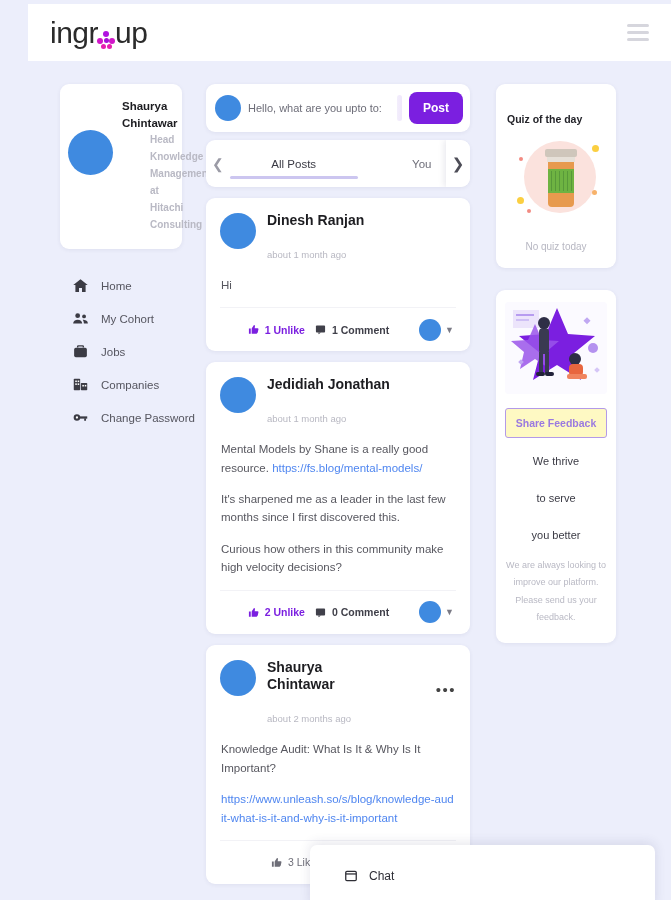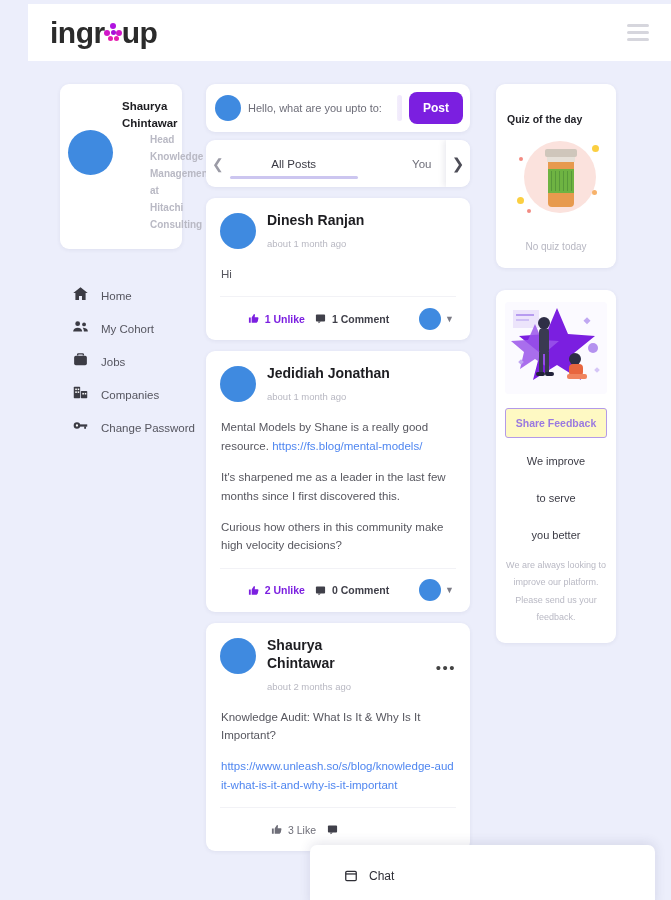--- a/index.html
+++ b/index.html
@@ -13,22 +13,22 @@
 
   
   .header {
     position: absolute; top: 4px; left: 28px;
     width: 643px; height: 57px;
     background: #ffffff;
     display: flex; align-items: center; justify-content: space-between;
     padding: 0 22px 0 22px;
     z-index: 5;
   }
-  .logo { font-size: 30px; font-weight: 700; color: #2b2b2b; letter-spacing: -0.5px;
-          display: flex; align-items: center; }
+  .logo { font-size: 30px; font-weight: 400; color: #2b2b2b; letter-spacing: -0.5px;
+          display: flex; align-items: flex-end; }
   .logo .mark {
     position: relative; display: inline-block; width: 19px; height: 19px;
     margin: 0 -1px;
   }
   .logo .mark i {
     position: absolute; background: #cc18c8; border-radius: 50%; display: block;
   }
   .logo .mark i.d1 { width: 6px; height: 6px; left: 6px;  top: 0px;  background:#b013e0;}
   .logo .mark i.d2 { width: 6px; height: 6px; left: 0px;  top: 7px;  background:#d117c9;}
   .logo .mark i.d3 { width: 6px; height: 6px; left: 12px; top: 7px;  background:#d117c9;}
@@ -57,21 +57,21 @@
   }
   .avatar-circle .glyph { position: relative; display: block; }
   .avatar-circle .glyph .head { background: #fff; border-radius: 50%; margin: 0 auto; }
   .avatar-circle .glyph .body { background: #fff; border-radius: 40% 40% 0 0 / 60% 60% 0 0; }
   .profile .avatar-circle { position: absolute; left: 8px; top: 46px; width: 45px; height: 45px; }
   .profile .glyph .head { width: 13px; height: 13px; }
   .profile .glyph .body { width: 22px; height: 12px; margin-top: 2px; }
 
   
   .nav { margin-top: 20px; padding-left: 12px; }
-  .nav-item { display: flex; align-items: flex-end; gap: 12px; height: 33px; cursor: pointer; }
+  .nav-item { display: flex; align-items: center; gap: 12px; height: 33px; cursor: pointer; }
   .nav-item .nlabel { font-size: 11.5px; color: #55555f; font-weight: 500; white-space: nowrap; }
   .nav-icon { width: 17px; height: 17px; flex: none; display: flex; align-items: center; justify-content: center; }
   .nav-icon svg { display: block; }
 
   
   .composer {
     height: 48px; display: flex; align-items: center; padding: 0 7px 0 9px; gap: 7px;
   }
   .composer .avatar-circle { width: 26px; height: 26px; }
   .composer .glyph .head { width: 8px; height: 8px; }
@@ -114,21 +114,21 @@
     height: 3px; background: #ccc6f0; border-radius: 2px;
   }
 
   
   .post { margin-top: 11px; padding: 14px 14px 0 14px; }
   .post-head { display: flex; align-items: flex-start; gap: 11px; position: relative; }
   .post-head .avatar-circle { width: 36px; height: 36px; margin-top: 1px; }
   .post-head .glyph .head { width: 10px; height: 10px; }
   .post-head .glyph .body { width: 17px; height: 9px; margin-top: 1.5px; }
   .post-author { font-size: 14px; font-weight: 700; color: #1d1d21; line-height: 1.28; }
-  .post-time { font-size: 9.5px; color: #b8b8c2; margin-top: 8px; }
+  .post-time { font-size: 9.5px; color: #b8b8c2; margin-top: 19px; }
   .post-more { position: absolute; right: 0; top: 22px; color: #444; font-size: 15px;
                letter-spacing: 1.5px; cursor: pointer; }
   .post-body { padding: 16px 1px 0 1px; }
   .post-text { font-size: 11.5px; color: #57575f; line-height: 1.6; margin-bottom: 13px; }
   .post-link { font-size: 11.5px; color: #4f86f0; line-height: 1.6; word-break: break-all;
                text-decoration: none; display: block; margin-bottom: 13px; }
   .post-actions {
     display: flex; align-items: center; gap: 10px; height: 44px;
     border-top: 1px solid #f2f2f6; margin-top: 6px;
   }
@@ -475,21 +475,21 @@
           <rect x="64" y="62" width="14" height="12" rx="4" fill="#e8663f"></rect>
           <rect x="62" y="72" width="20" height="5" rx="2" fill="#f0845f"></rect>
           <circle cx="88" cy="46" r="5" fill="#6d2ae0" opacity="0.5"></circle>
           <rect x="80" y="16" width="5" height="5" fill="#c0a8f2" transform="rotate(45 82 18)"></rect>
           <rect x="14" y="58" width="4" height="4" fill="#c0a8f2" transform="rotate(45 16 60)"></rect>
           <rect x="90" y="66" width="4" height="4" fill="#d5c6f7" transform="rotate(45 92 68)"></rect>
         </svg>
       </div>
       <button class="fb-btn">Share Feedback</button>
       <div>
-        <div class="fb-h">We improve</div>
+        <div class="fb-h">We thrive</div>
         <div class="fb-h">to serve</div>
         <div class="fb-h">you better</div>
       </div>
       <div class="fb-p">We are always looking to improve our platform. Please send us your feedback.</div>
     </div>
 
   </div>
 
   <div class="chat">
     <span class="chat-icon">

